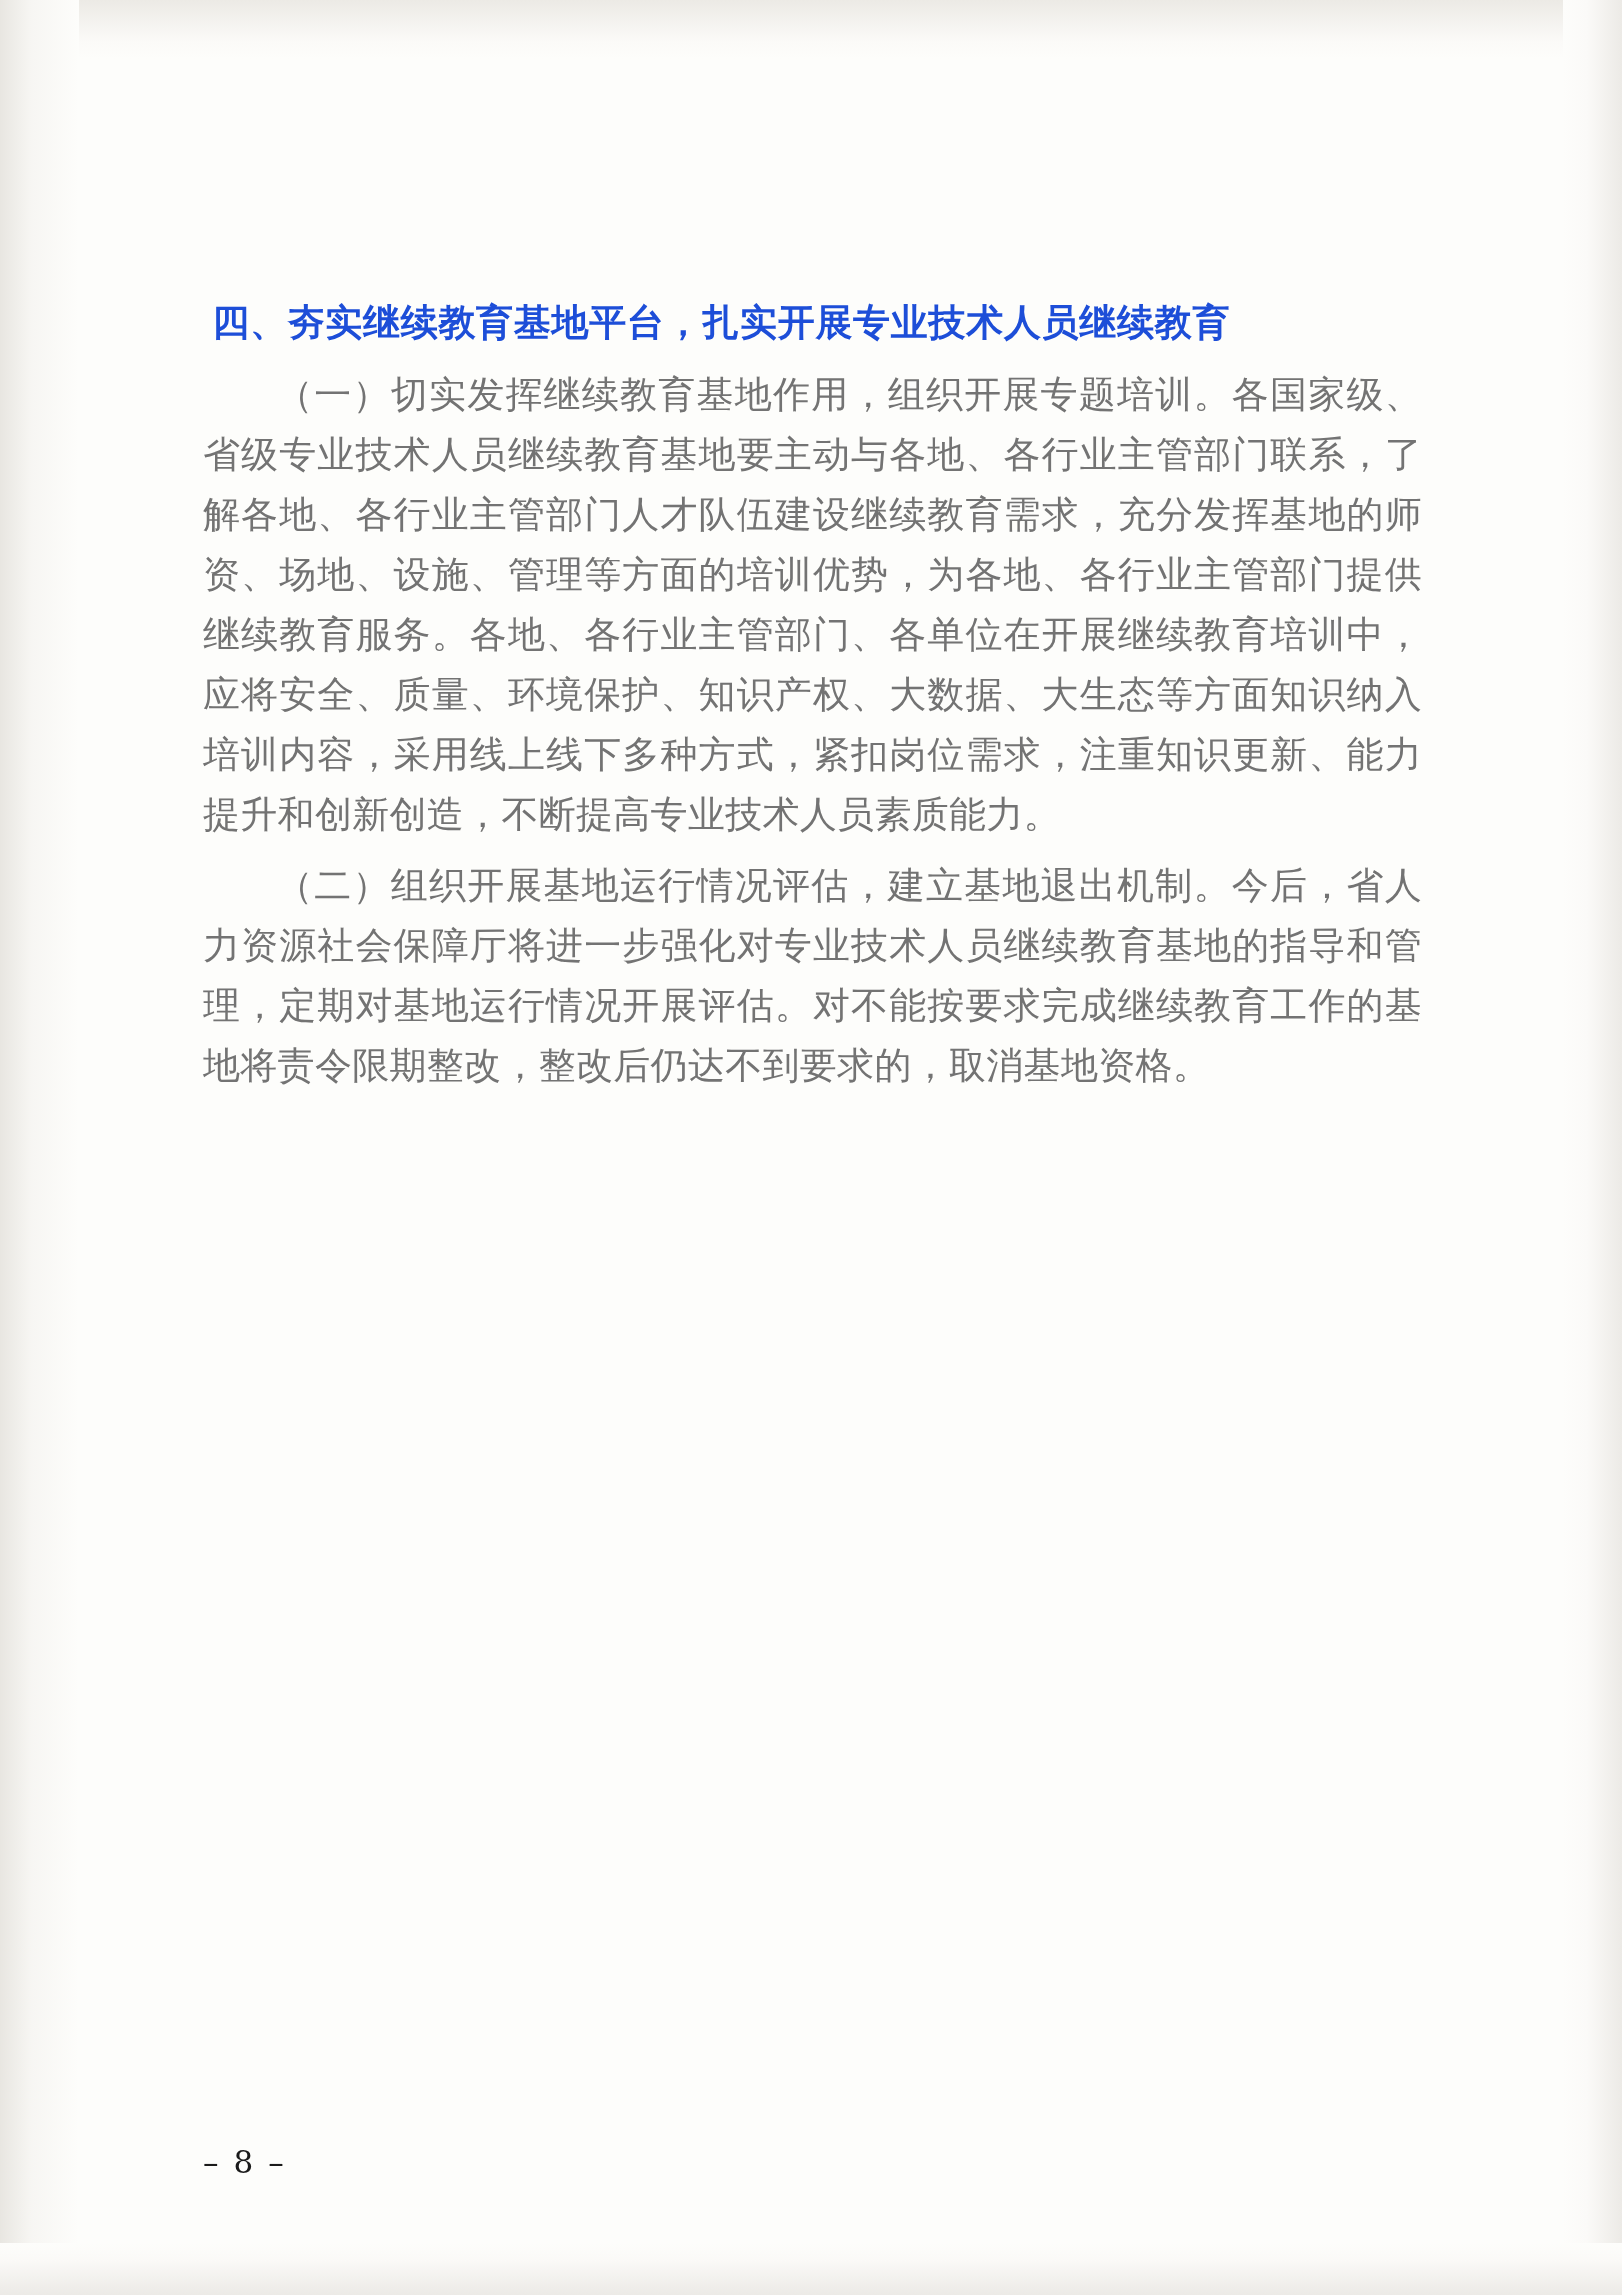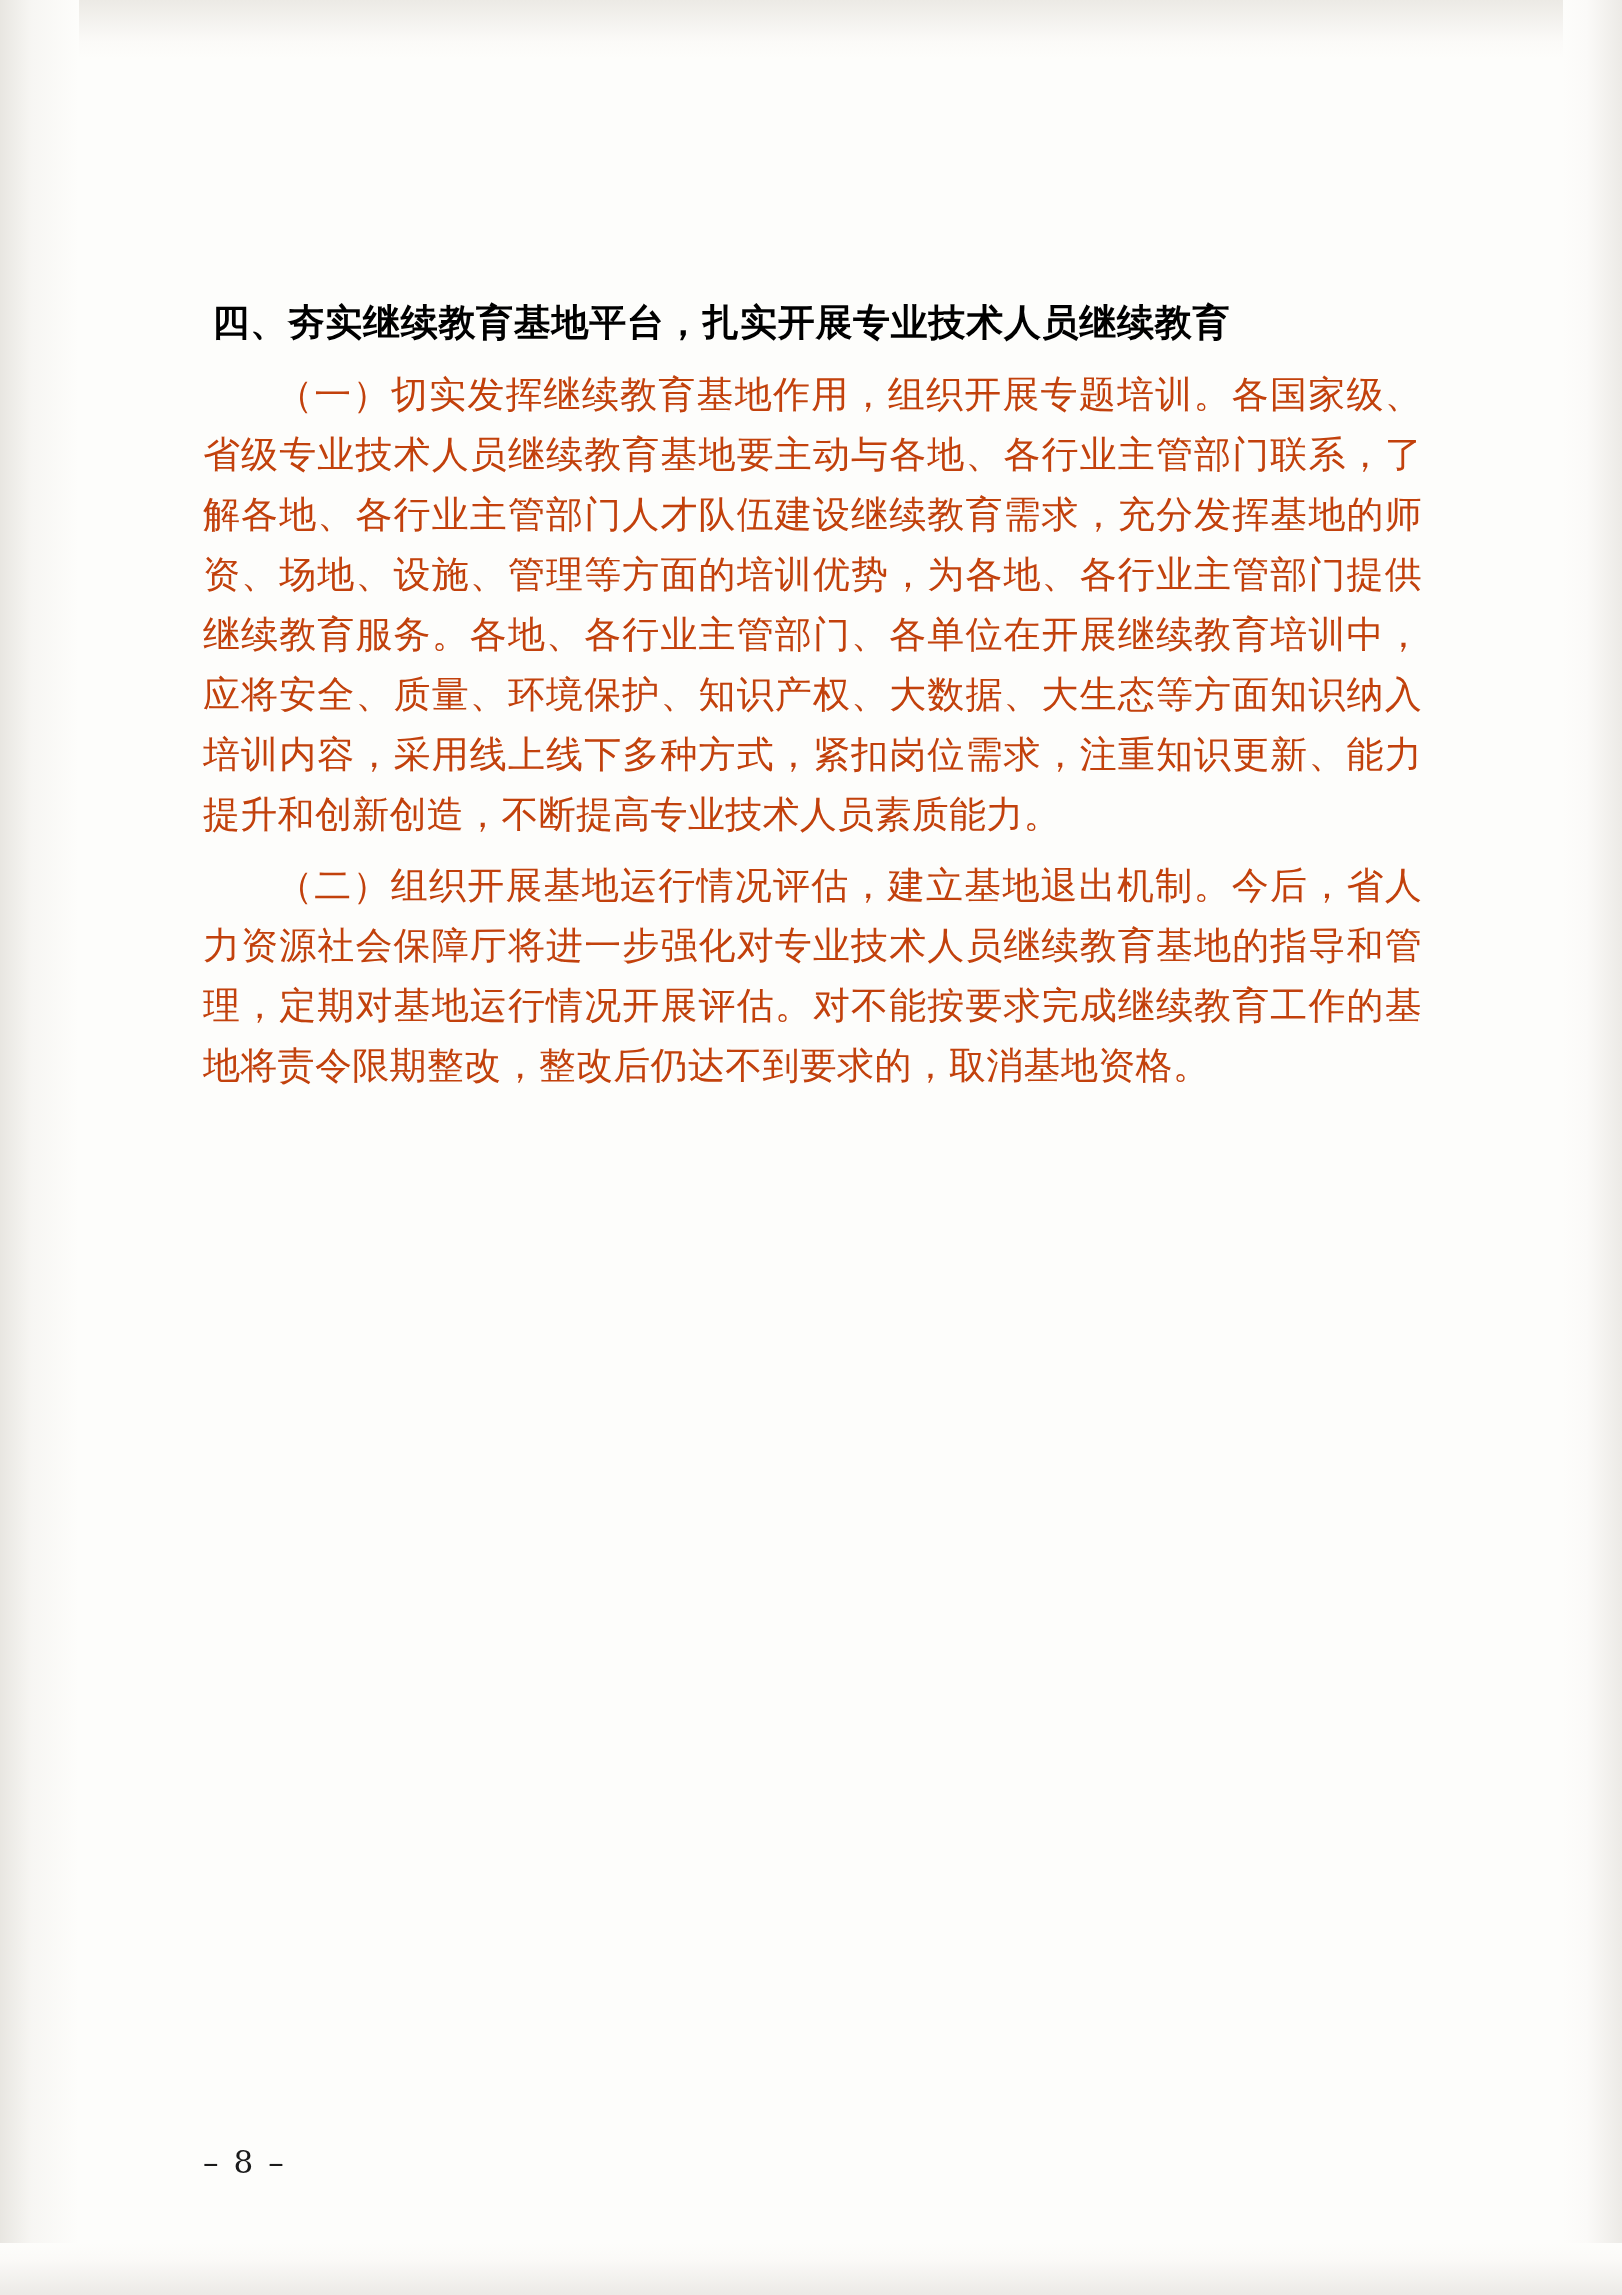--- a/index.html
+++ b/index.html
@@ -53,31 +53,31 @@
     left: 203px;
     top: 298px;
     width: 1219px;
   }
 
   .doc-heading {
     font-family: Liberation Sans, sans-serif;
     font-weight: bold;
     font-size: 37px;
     line-height: 1.35;
-    color: #000000;
+    color: #1d4ed8;
     letter-spacing: 0.7px;
     margin: 0 0 17px 0;
     text-indent: 0;
     padding-left: 9.2px;
   }
 
   .para {
     font-size: 37px;
     line-height: 1.62;
-    color: #c2410c;
+    color: #737373;
     margin: 0 0 11.8px 0;
     text-indent: 73px;
     text-align: justify;
     text-justify: inter-ideograph;
     letter-spacing: 0.3px;
   }
 
   .page-number {
     position: absolute;
     left: 203px;

